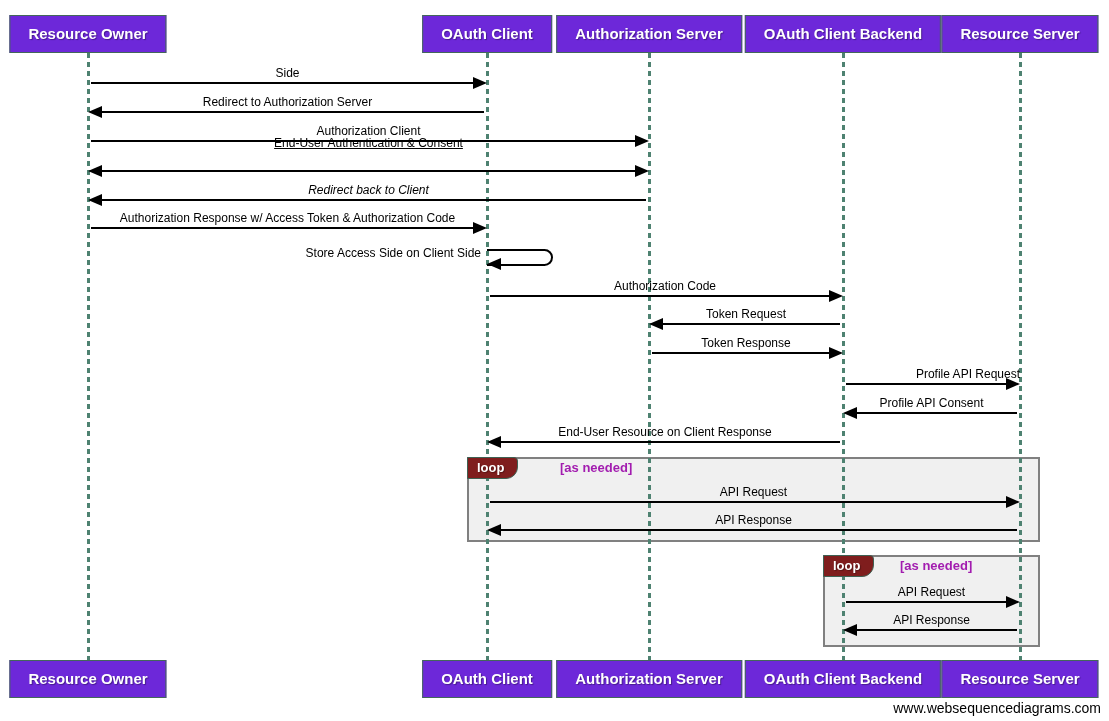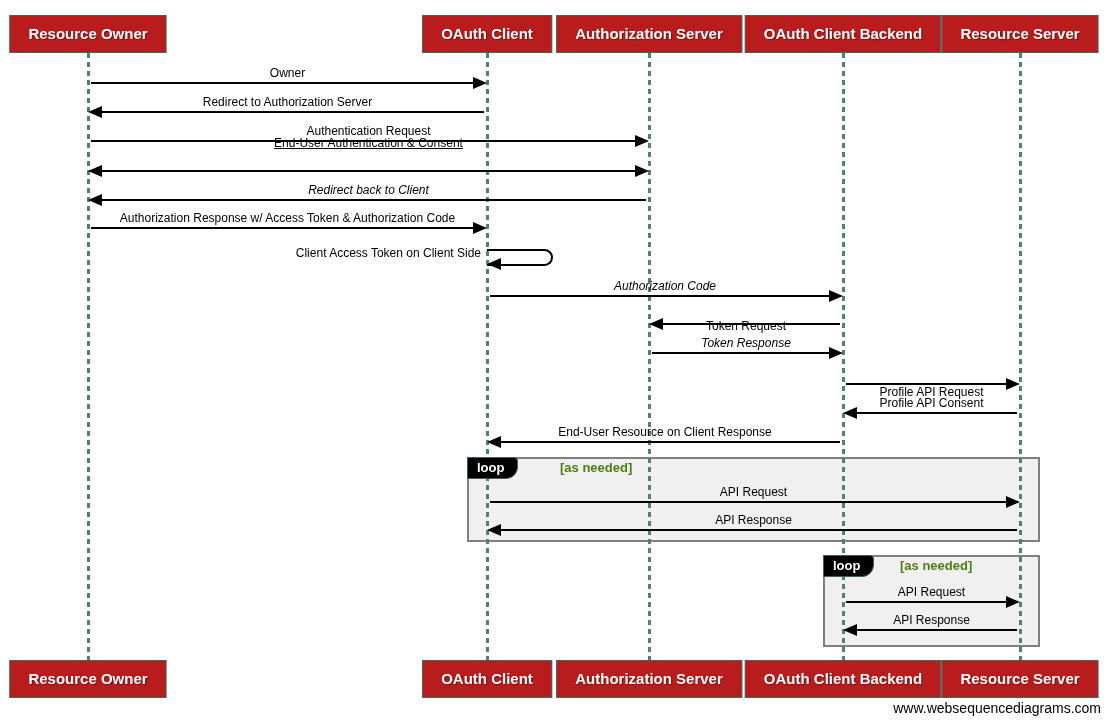--- a/index.html
+++ b/index.html
@@ -6,21 +6,21 @@
   #diagram{
     position:relative;
     width:1109px;height:721px;
     background:#ffffff;
     font-family:"Liberation Sans", sans-serif;
     overflow:hidden;
   }
   .actor-box{
     position:absolute;
     transform:translateX(-50%);
-    background:#b91c1c;
+    background:#6d28d9;
     border:1px solid #43675A;
     color:#ffffff;
     font-size:15px;
     font-weight:bold;
     line-height:18px;
     padding:9px 18px;
     white-space:nowrap;
     text-shadow:1px 1px 1px rgba(0,0,0,0.35);
     z-index:5;
     box-sizing:border-box;
@@ -34,34 +34,34 @@
   }
   .loop-box{
     position:absolute;
     background:#F0F0F0;
     border:2px solid #808080;
     box-sizing:border-box;
     z-index:1;
   }
   .loop-badge{
     position:absolute;
-    background:#000000;
+    background:#7f1d1d;
     border:1px solid #3E6153;
     color:#ffffff;
     font-size:13px;
     font-weight:bold;
     line-height:15px;
     padding:2px 13px 3px 9px;
     border-radius:0 4px 12px 0;
     z-index:4;
     text-shadow:1px 1px 1px rgba(0,0,0,0.3);
   }
   .loop-cond{
     position:absolute;
-    color:#4d7c0f;
+    color:#a21caf;
     font-size:13px;
     font-weight:bold;
     line-height:16px;
     white-space:nowrap;
     z-index:4;
   }
   .msg-line{
     position:absolute;
     height:2px;
     background:#000000;
@@ -137,52 +137,52 @@
     <div class="lifeline" style="left: 841.5px; top: 53px; height: 608px;"></div>
     <div class="actor-box" style="left: 1020px; top: 15px;">Resource Server</div>
     <div class="actor-box" style="left: 1020px; top: 660px;">Resource Server</div>
     <div class="lifeline" style="left: 1018.5px; top: 53px; height: 608px;"></div>
     <div class="loop-box" style="left: 467px; top: 457px; width: 573px; height: 85px;"></div>
     <div class="loop-badge" style="left: 467px; top: 457px;">loop</div>
     <div class="loop-cond" style="left: 560px; top: 460px;">[as needed]</div>
     <div class="loop-box" style="left: 823px; top: 555px; width: 217px; height: 92px;"></div>
     <div class="loop-badge" style="left: 823px; top: 555px;">loop</div>
     <div class="loop-cond" style="left: 900px; top: 558px;">[as needed]</div>
-    <div class="msg-label" style="left: 88px; width: 399px; top: 66px;">Owner</div>
+    <div class="msg-label" style="left: 88px; width: 399px; top: 66px;">Side</div>
     <div class="msg-line" style="left: 91px; width: 393px; top: 82px;"></div>
     <div class="ah-r" style="left: 473px; top: 77px;"></div>
     <div class="msg-label" style="left: 88px; width: 399px; top: 95px;">Redirect to Authorization Server</div>
     <div class="msg-line" style="left: 91px; width: 393px; top: 111px;"></div>
     <div class="ah-l" style="left: 88px; top: 106px;"></div>
-    <div class="msg-label" style="left: 88px; width: 561px; top: 124px;">Authentication Request</div>
+    <div class="msg-label" style="left: 88px; width: 561px; top: 124px;">Authorization Client</div>
     <div class="msg-line" style="left: 91px; width: 555px; top: 140px;"></div>
     <div class="ah-r" style="left: 635px; top: 135px;"></div>
     <div class="msg-label" style="left: 88px; width: 561px; top: 136px; text-decoration: underline;">End-User Authentication &amp; Consent</div>
     <div class="msg-line" style="left: 91px; width: 555px; top: 170px;"></div>
     <div class="ah-r" style="left: 635px; top: 165px;"></div>
     <div class="ah-l" style="left: 88px; top: 165px;"></div>
     <div class="msg-label" style="left: 88px; width: 561px; top: 183px; font-style: italic;">Redirect back to Client</div>
     <div class="msg-line" style="left: 91px; width: 555px; top: 199px;"></div>
     <div class="ah-l" style="left: 88px; top: 194px;"></div>
     <div class="msg-label" style="left: 88px; width: 399px; top: 211px;">Authorization Response w/ Access Token &amp; Authorization Code</div>
     <div class="msg-line" style="left: 91px; width: 393px; top: 227px;"></div>
     <div class="ah-r" style="left: 473px; top: 222px;"></div>
     <div class="self-loop" style="left: 487px; top: 249px;"></div>
     <div class="ah-l" style="left: 487px; top: 258px;"></div>
-    <div class="self-label" style="right: 628px; top: 246px;">Client Access Token on Client Side</div>
-    <div class="msg-label" style="left: 487px; width: 356px; top: 279px; font-style: italic;">Authorization Code</div>
+    <div class="self-label" style="right: 628px; top: 246px;">Store Access Side on Client Side</div>
+    <div class="msg-label" style="left: 487px; width: 356px; top: 279px;">Authorization Code</div>
     <div class="msg-line" style="left: 490px; width: 350px; top: 295px;"></div>
     <div class="ah-r" style="left: 829px; top: 290px;"></div>
-    <div class="msg-label" style="left: 649px; width: 194px; top: 319px;">Token Request</div>
+    <div class="msg-label" style="left: 649px; width: 194px; top: 307px;">Token Request</div>
     <div class="msg-line" style="left: 652px; width: 188px; top: 323px;"></div>
     <div class="ah-l" style="left: 649px; top: 318px;"></div>
-    <div class="msg-label" style="left: 649px; width: 194px; top: 336px; font-style: italic;">Token Response</div>
+    <div class="msg-label" style="left: 649px; width: 194px; top: 336px;">Token Response</div>
     <div class="msg-line" style="left: 652px; width: 188px; top: 352px;"></div>
     <div class="ah-r" style="left: 829px; top: 347px;"></div>
-    <div class="msg-label" style="left: 843px; width: 177px; top: 385px;">Profile API Request</div>
+    <div class="msg-label" style="left: 843px; width: 177px; top: 367px; text-align: right;">Profile API Request</div>
     <div class="msg-line" style="left: 846px; width: 171px; top: 383px;"></div>
     <div class="ah-r" style="left: 1006px; top: 378px;"></div>
     <div class="msg-label" style="left: 843px; width: 177px; top: 396px;">Profile API Consent</div>
     <div class="msg-line" style="left: 846px; width: 171px; top: 412px;"></div>
     <div class="ah-l" style="left: 843px; top: 407px;"></div>
     <div class="msg-label" style="left: 487px; width: 356px; top: 425px;">End-User Resource on Client Response</div>
     <div class="msg-line" style="left: 490px; width: 350px; top: 441px;"></div>
     <div class="ah-l" style="left: 487px; top: 436px;"></div>
     <div class="msg-label" style="left: 487px; width: 533px; top: 485px;">API Request</div>
     <div class="msg-line" style="left: 490px; width: 527px; top: 501px;"></div>

